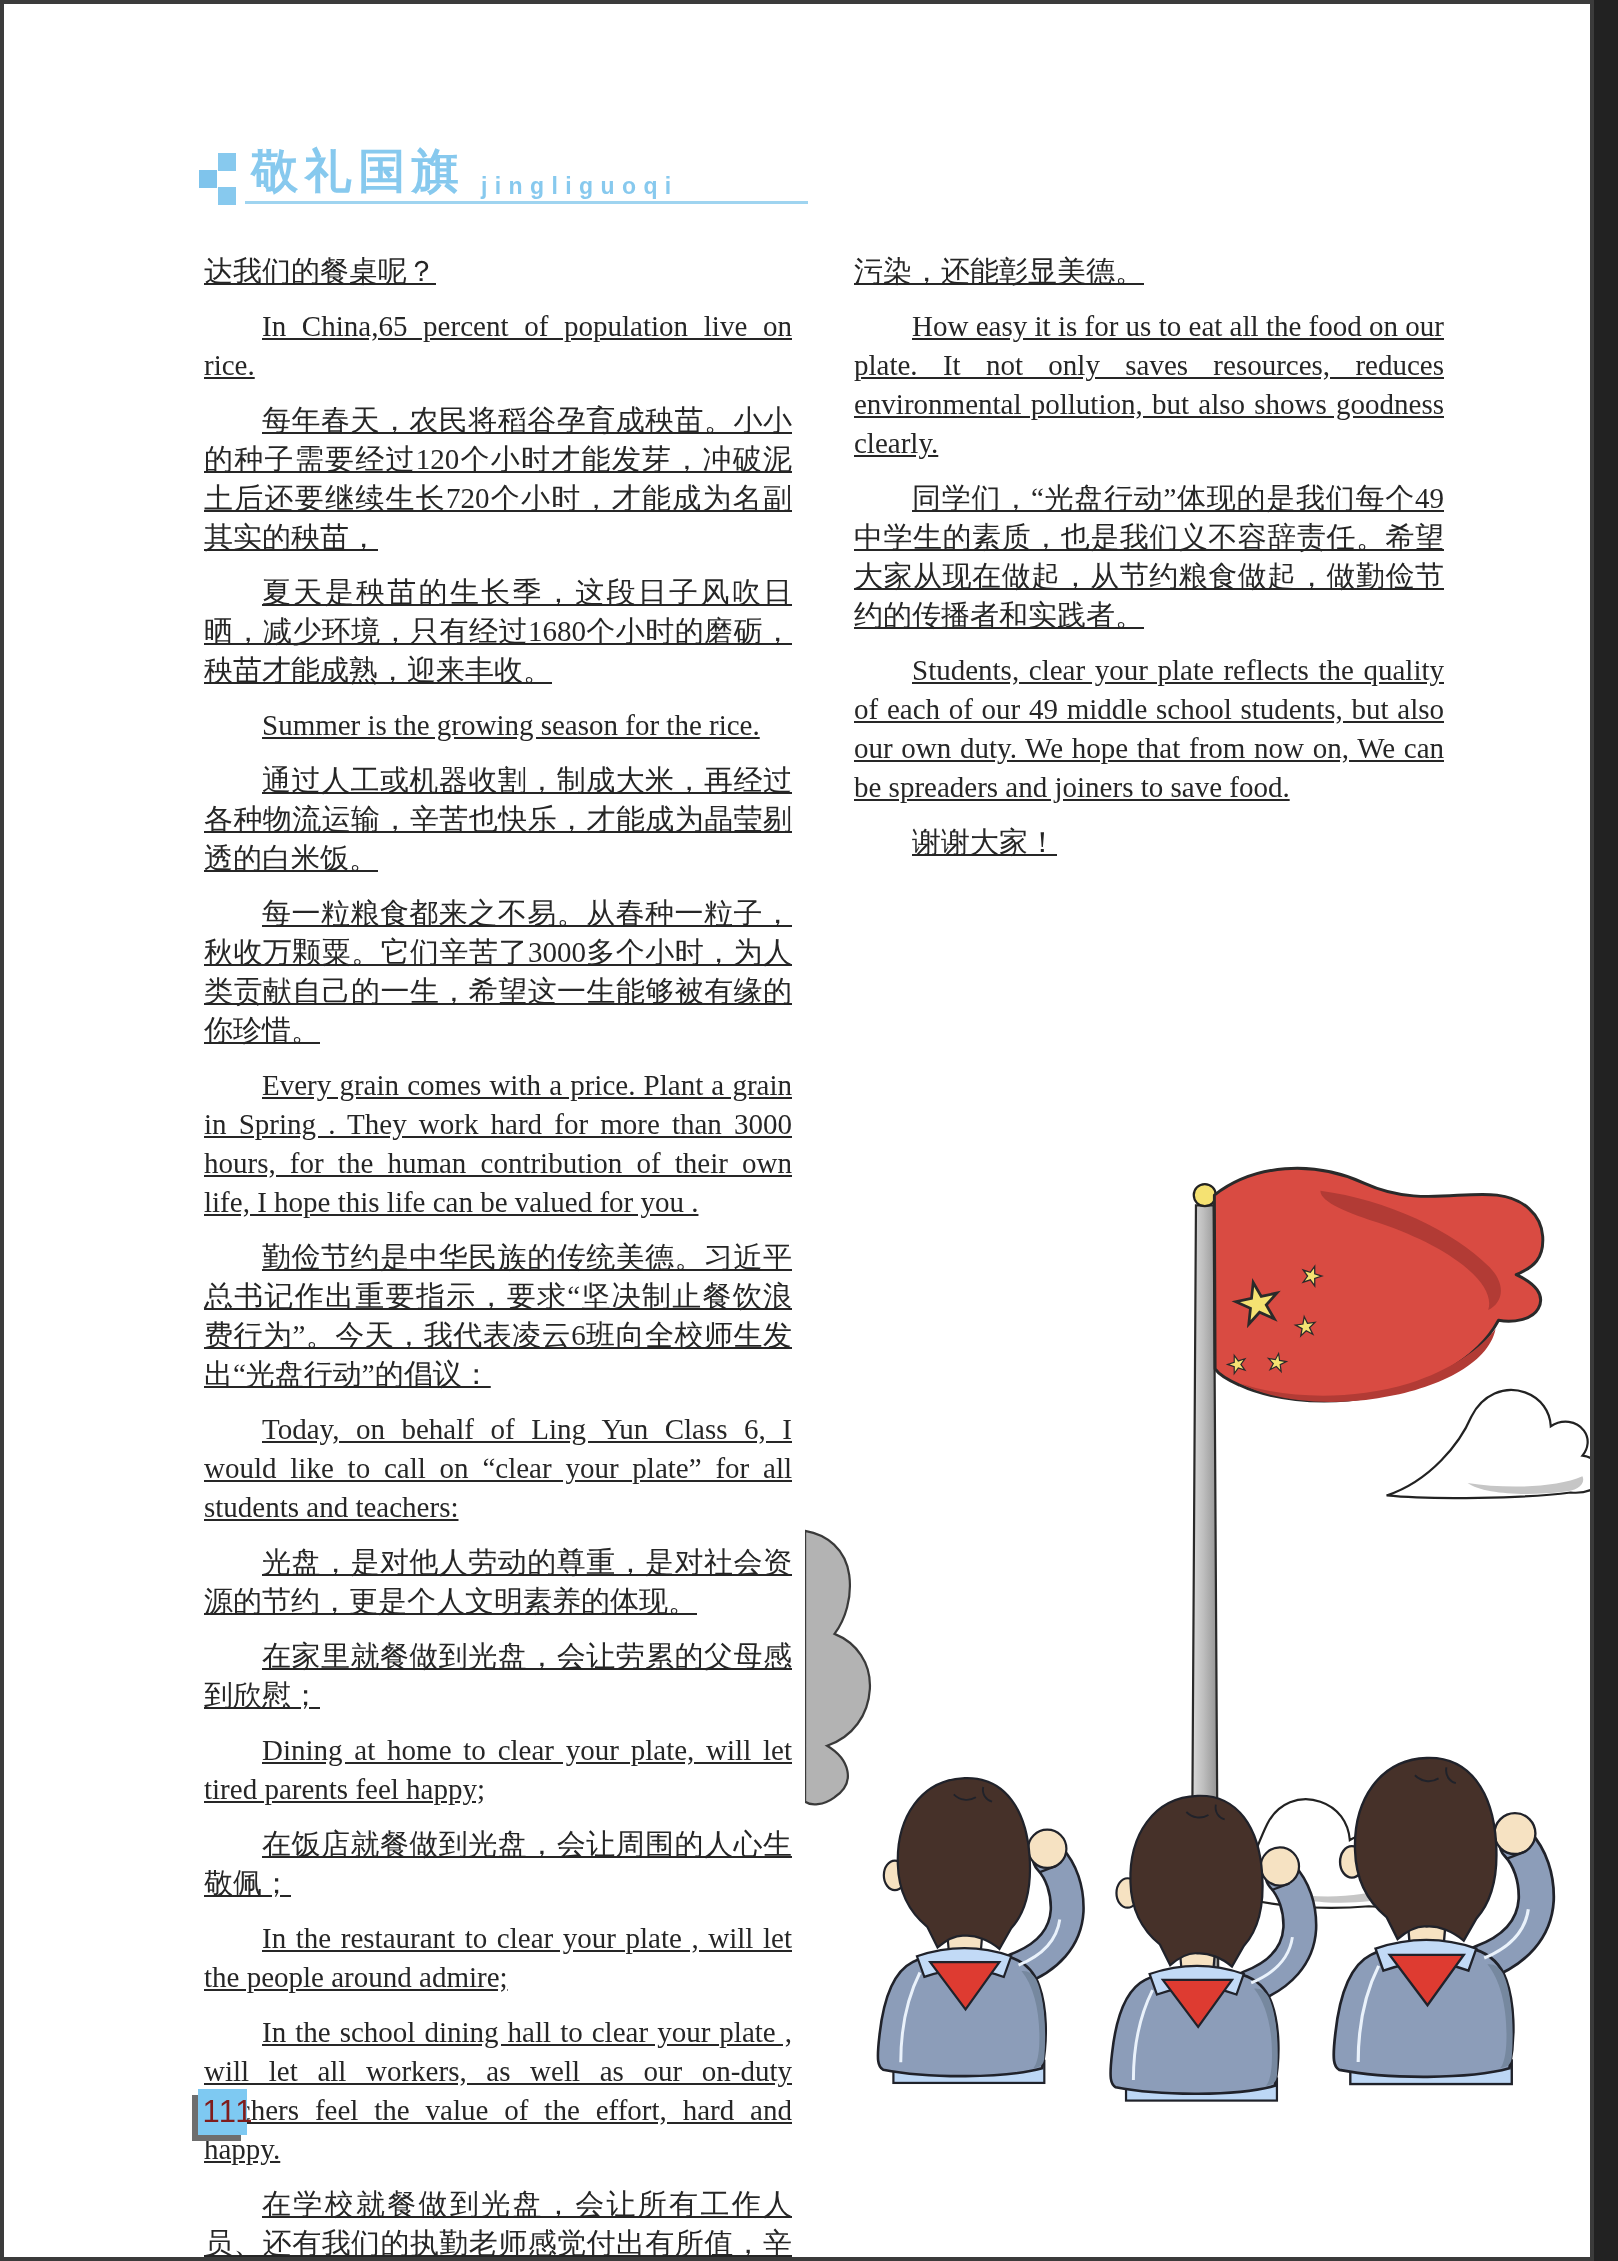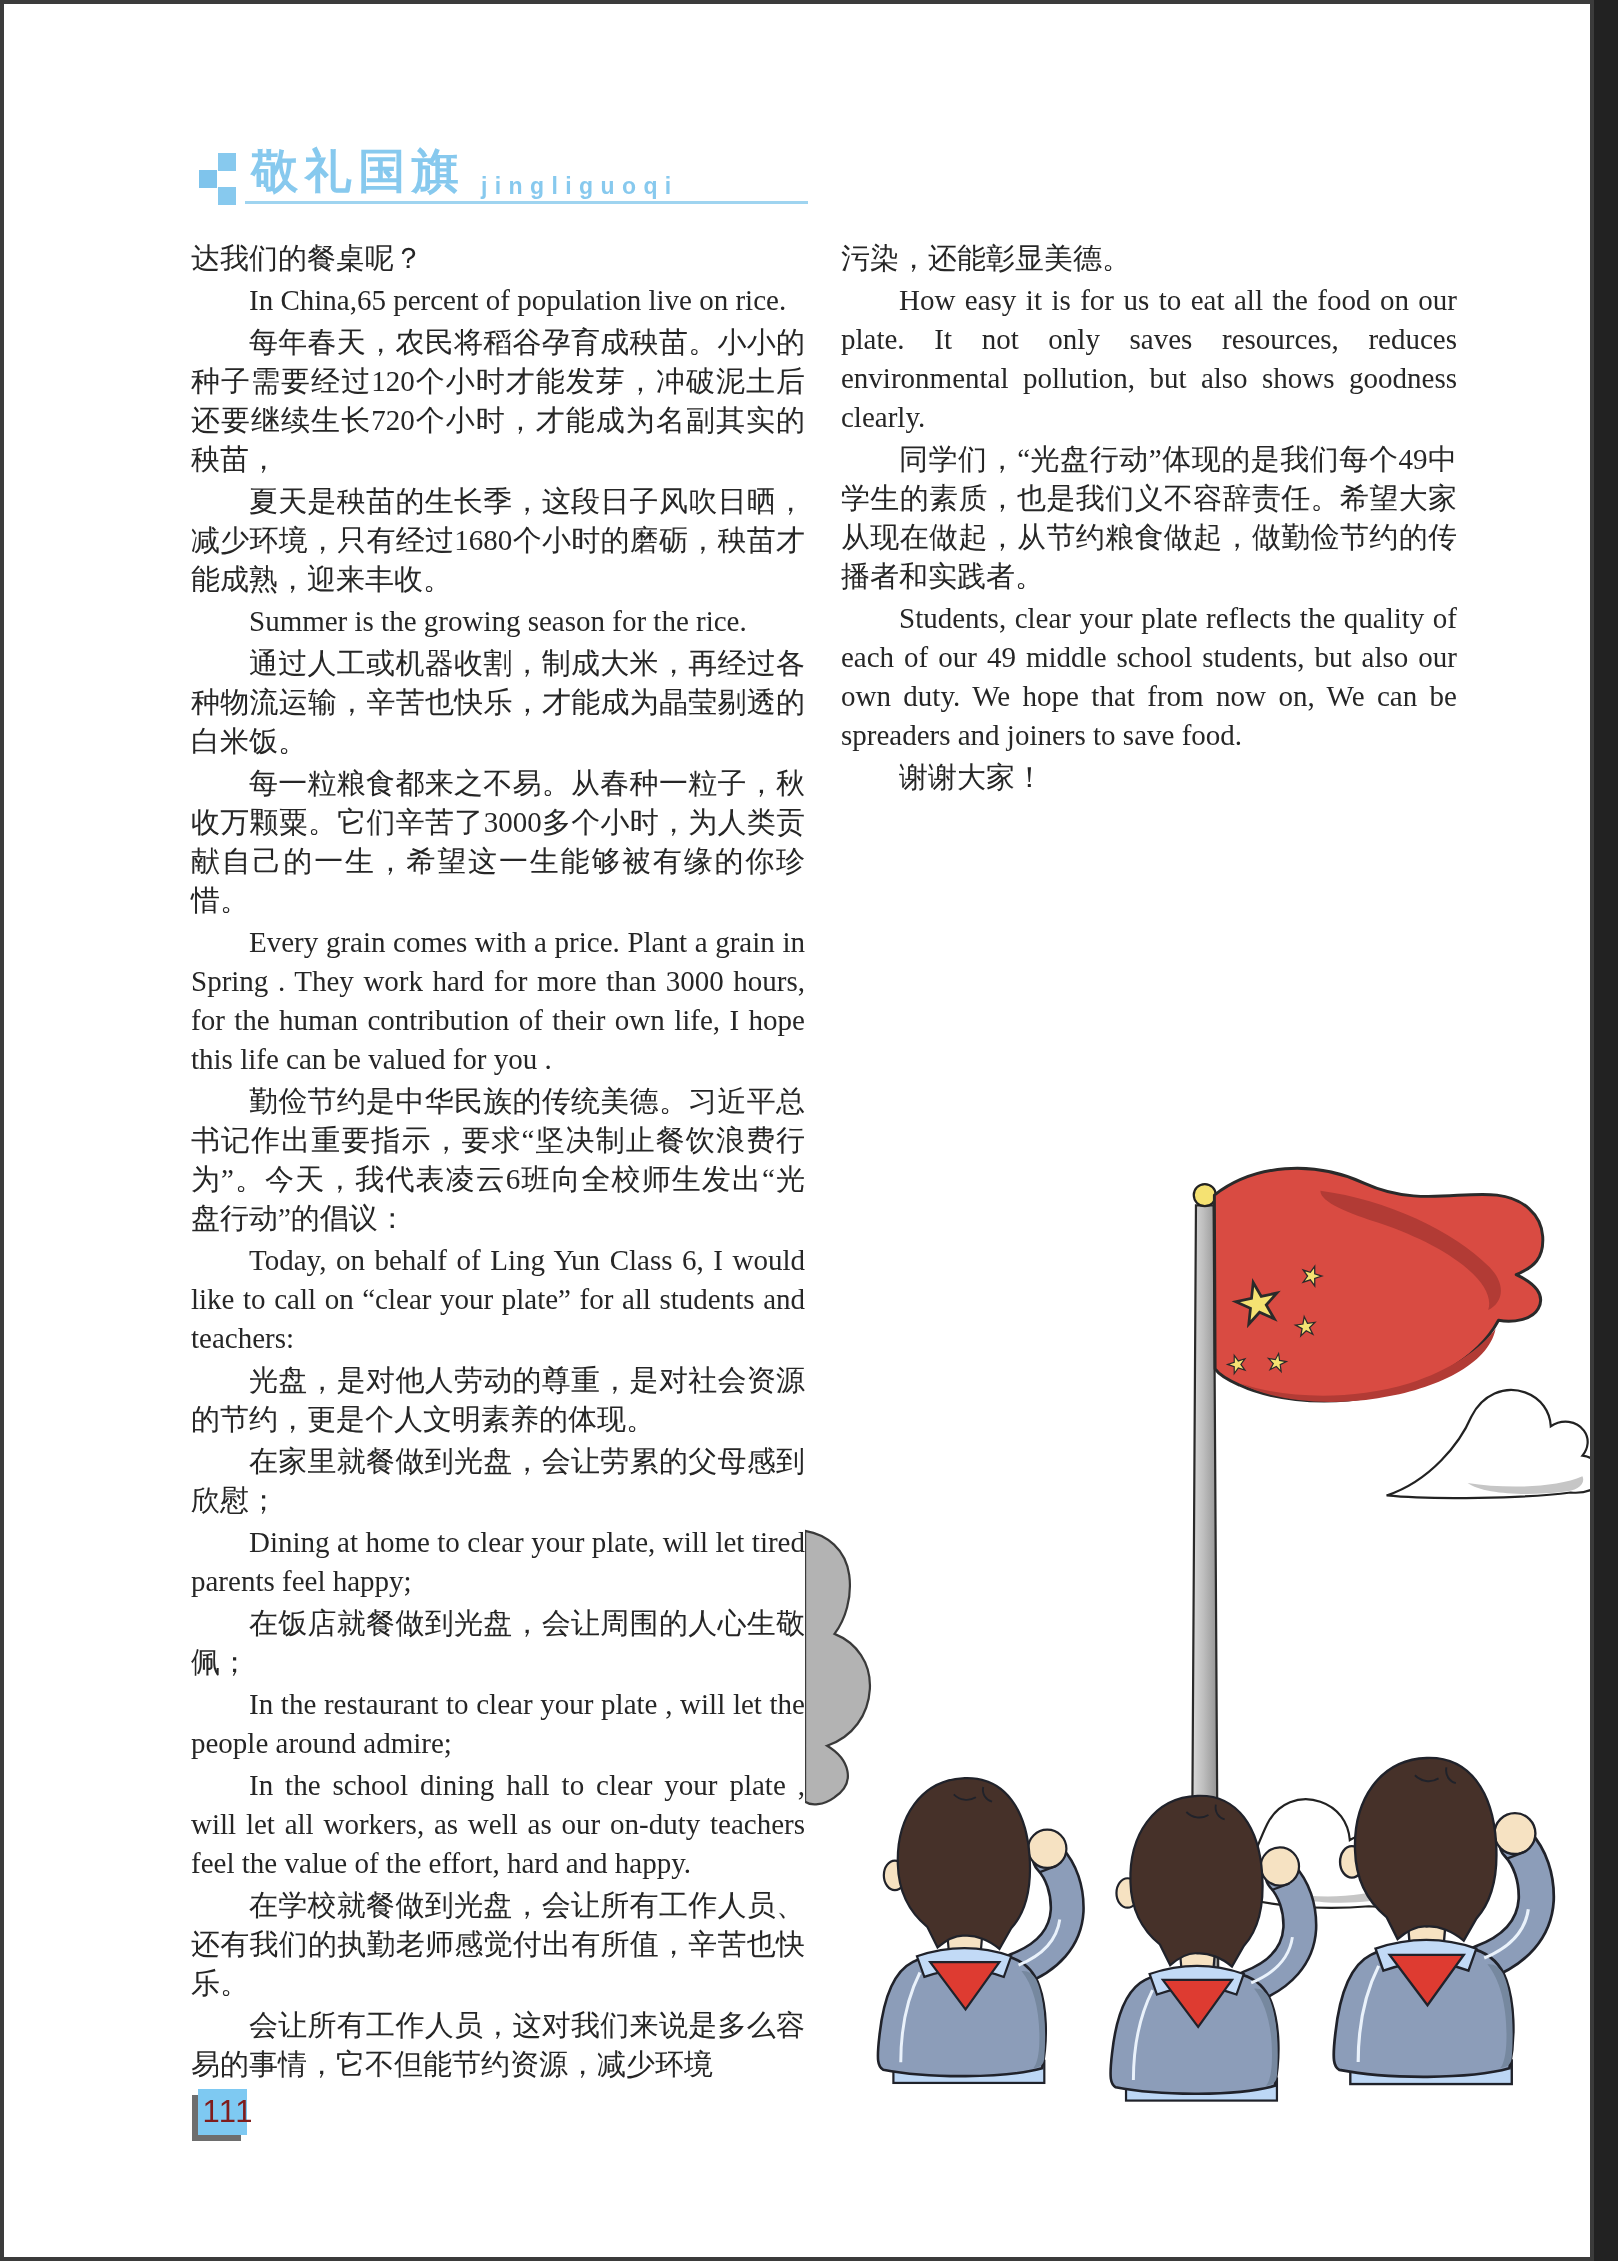--- a/index.html
+++ b/index.html
@@ -59,21 +59,21 @@
   }
   
   .col{
     position:absolute;top:232px;
     font-size:29px;line-height:39px;
     color:var(--text-color);
     text-align:justify;
   }
   .col-left{left:184px;width:620px;}
   .col-right{left:834px;width:622px;}
-  .para{margin:3px;text-indent:2em;}
+  .para{margin:16px;text-indent:2em;text-decoration:underline;}
   .para.cont{text-indent:0;}
   
   .illustration{position:absolute;left:801px;top:1144px;width:818px;height:957px;}
   
   .page-badge-shadow{
     position:absolute;left:188px;top:2091px;width:49px;height:46px;
     background:var(--badge-shadow);
   }
   .page-badge{
     position:absolute;left:194px;top:2085px;width:49px;height:46px;

